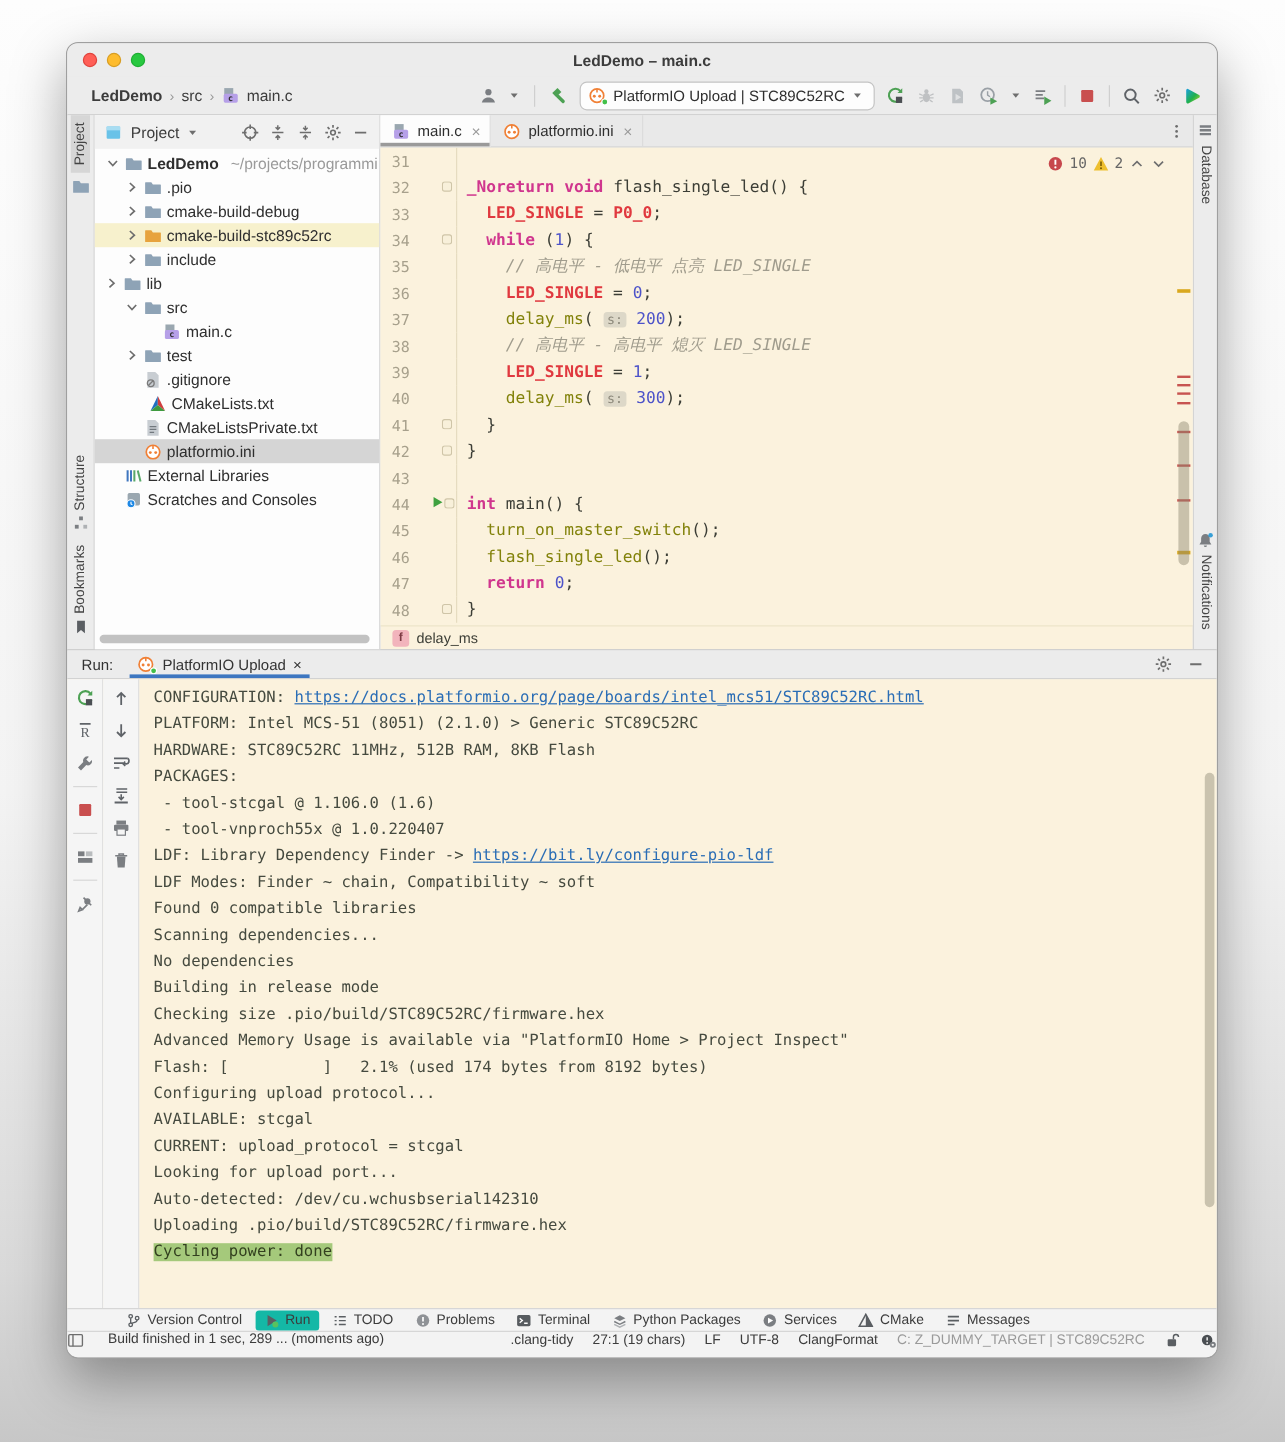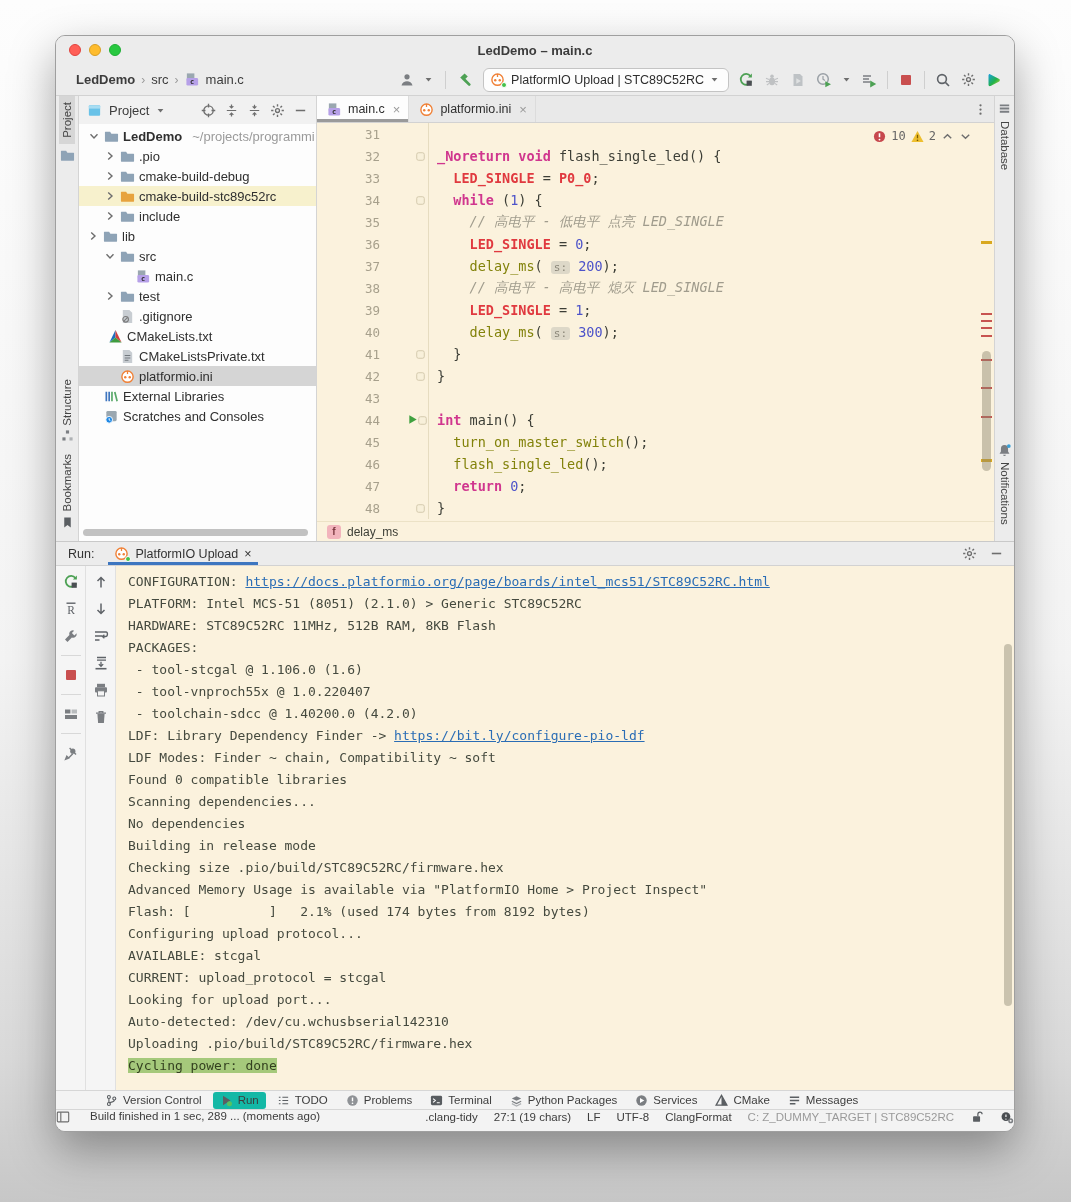--- a/index.html
+++ b/index.html
@@ -59,21 +59,21 @@
   .edcol { flex:1; display:flex; flex-direction:column; min-width:0; }
   .tabs { height:27px; flex:0 0 27px; background:#e9e9e9; display:flex; align-items:stretch; border-bottom:1px solid #d2d2d2; }
   .tab { display:flex; align-items:center; gap:6px; padding:0 8px 0 10px; font-size:12.5px; color:#2e2e2e; border-right:1px solid #dcdcdc; position:relative; }
   .tab.sel { background:#fdfdfd; }
   .tab.sel::after { content:""; position:absolute; left:0; right:0; bottom:0; height:3px; background:#9a9a9a; }
   .tab .x { color:#9a9a9a; font-size:13px; margin-left:2px; }
   .tabs .tabfill { flex:1; display:flex; align-items:center; justify-content:flex-end; padding-right:6px; }
   .edbody { flex:1; background:#fbf2dd; position:relative; overflow:hidden; font-family:"DejaVu Sans Mono", monospace; }
   .codewrap { position:absolute; inset:0 14px 0 0; }
   .cl { height:22px; display:flex; align-items:center; }
-  .cl .ln { width:34px; text-align:left; color:#a7a08c; font-size:12.5px; flex:0 0 34px;margin-left:48px; }
+  .cl .ln { width:34px; text-align:center; color:#a7a08c; font-size:12.5px; flex:0 0 34px; }
   .cl .gut { width:30px; flex:0 0 30px; display:flex; align-items:center; justify-content:space-between; padding:0 3px 0 8px; border-right:1px solid #e6dcc0; margin-right:8px; height:100%; }
   .cl pre { font-family:inherit; font-size:13.5px; color:#3c3e36; }
   .kw { color:#d0368e; font-weight:bold; }
   .macro { color:#e0393f; font-weight:bold; }
   .num { color:#4d53c9; }
   .fn { color:#82820a; }
   .cmt { color:#a09c8d; font-style:italic; }
   .hint { background:#ddd8c8; color:#8c887a; border-radius:3px; padding:0 3px; font-size:11px; }
   .inspect { position:absolute; top:6px; right:22px; display:flex; align-items:center; gap:5px; font-size:12px; color:#666; }
   .estripe { position:absolute; top:0; right:0; width:14px; bottom:0; }
@@ -447,21 +447,21 @@
             <span class="chev"></span>
             <span class="ic">
               <svg viewBox="0 0 16 16" width="15" height="15">
                 <path d="M3 1h7l3 3v11H3z" fill="#c8cdd2"></path>
                 <circle cx="6" cy="11" r="3" fill="none" stroke="#7a7a7a" stroke-width="1.2"></circle>
                 <path d="M3.9 13.1 8.1 8.9" stroke="#7a7a7a" stroke-width="1.2"></path>
               </svg>
             </span>
             <span class="">.gitignore</span>
           </div>
-          <div class="trow" style="padding-left:12px">
+          <div class="trow" style="padding-left:28px">
             <span class="chev"></span>
             <span class="ic">
               <svg viewBox="0 0 16 16" width="15" height="15">
                 <path d="M8 1 1.5 14.5 8 9z" fill="#1f6fc0"></path>
                 <path d="M8 1l6.5 13.5L8 9z" fill="#d03f3f"></path>
                 <path d="M1.5 14.5h13L8 9z" fill="#3f9b3f"></path>
               </svg>
             </span>
             <span class="">CMakeLists.txt</span>
           </div>
@@ -894,21 +894,20 @@
           </span>
         </div>
       <div class="console">
         <div id="console">
             <div class="con-line"><span>CONFIGURATION: </span><a>https://docs.platformio.org/page/boards/intel_mcs51/STC89C52RC.html</a></div>
             <div class="con-line"><span>PLATFORM: Intel MCS-51 (8051) (2.1.0) &gt; Generic STC89C52RC</span></div>
             <div class="con-line"><span>HARDWARE: STC89C52RC 11MHz, 512B RAM, 8KB Flash</span></div>
             <div class="con-line"><span>PACKAGES:</span></div>
             <div class="con-line"><span> - tool-stcgal @ 1.106.0 (1.6)</span></div>
             <div class="con-line"><span> - tool-vnproch55x @ 1.0.220407</span></div>
-            <div class="con-line"><span> - toolchain-sdcc @ 1.40200.0 (4.2.0)</span></div>
             <div class="con-line"><span>LDF: Library Dependency Finder -&gt; </span><a>https://bit.ly/configure-pio-ldf</a></div>
             <div class="con-line"><span>LDF Modes: Finder ~ chain, Compatibility ~ soft</span></div>
             <div class="con-line"><span>Found 0 compatible libraries</span></div>
             <div class="con-line"><span>Scanning dependencies...</span></div>
             <div class="con-line"><span>No dependencies</span></div>
             <div class="con-line"><span>Building in release mode</span></div>
             <div class="con-line"><span>Checking size .pio/build/STC89C52RC/firmware.hex</span></div>
             <div class="con-line"><span>Advanced Memory Usage is available via "PlatformIO Home &gt; Project Inspect"</span></div>
             <div class="con-line"><span>Flash: [          ]   2.1% (used 174 bytes from 8192 bytes)</span></div>
             <div class="con-line"><span>Configuring upload protocol...</span></div>

